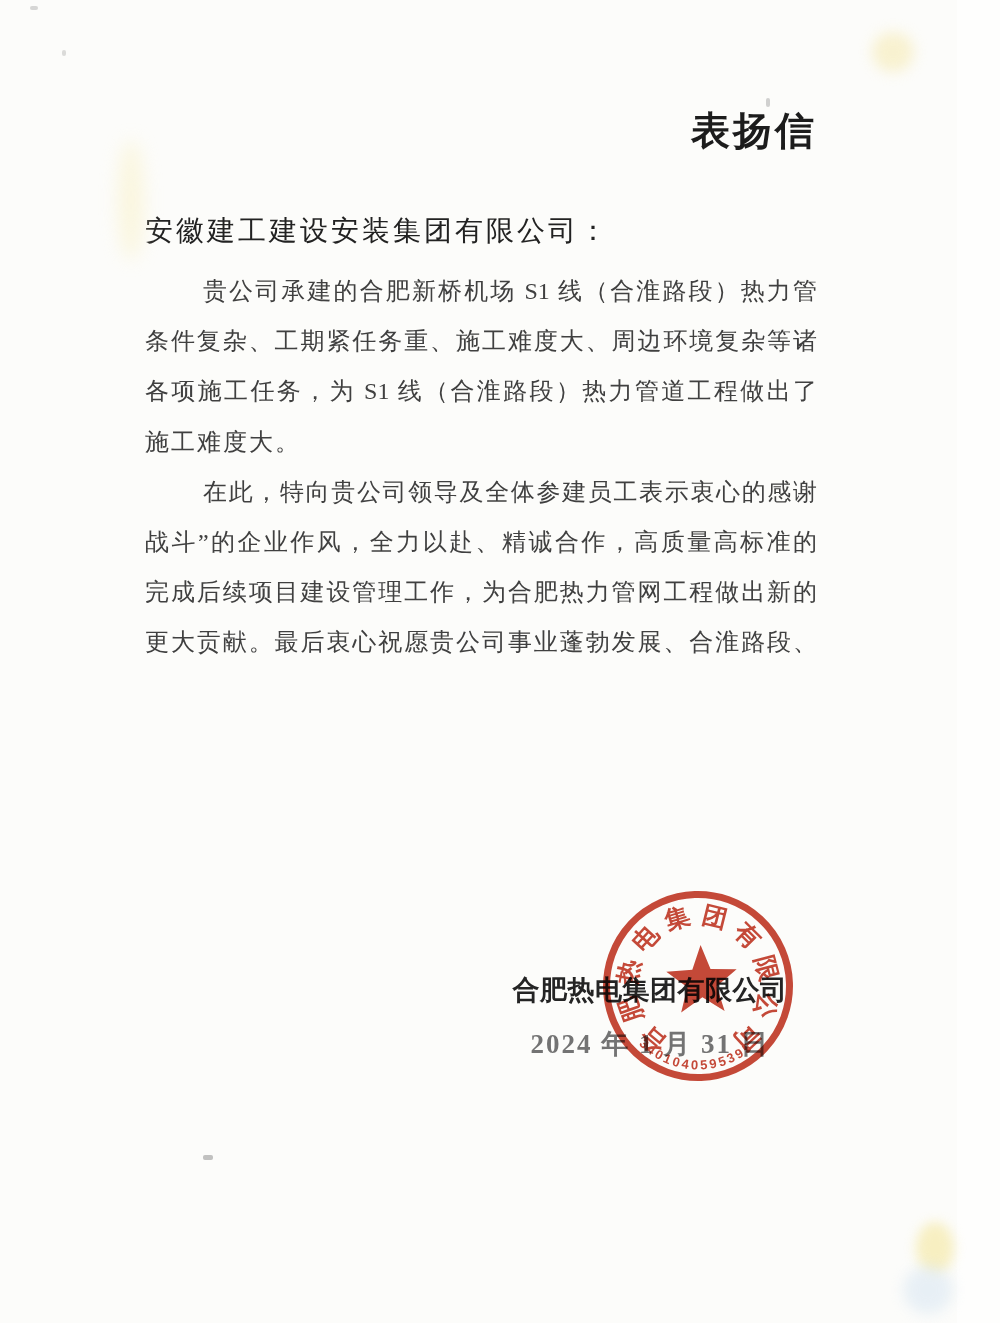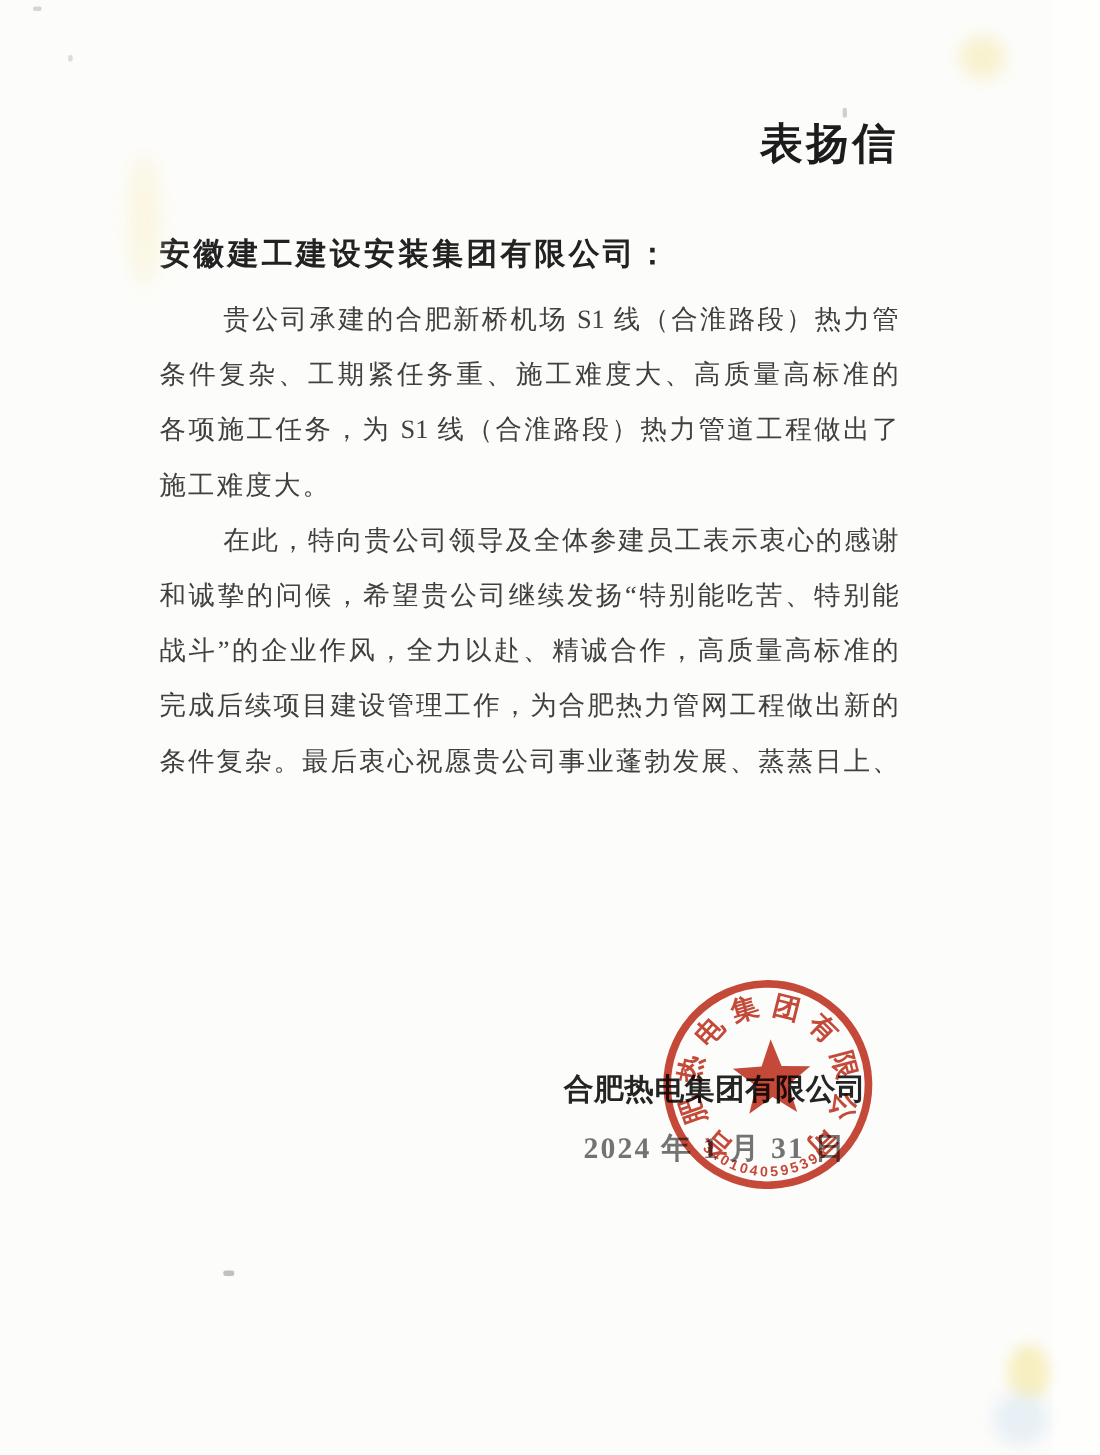--- a/index.html
+++ b/index.html
@@ -18,21 +18,21 @@
   }
   .page-title {
     position: absolute; left: 145px; top: 104px; width: 672px;
     text-align: right;
     font-size: 39px; font-weight: 700; letter-spacing: 3px;
     color: #1c1c1c;
     font-family: "Liberation Sans", "DejaVu Sans", sans-serif;
   }
   .salutation {
     position: absolute; left: 145px; top: 212px; width: 700px;
-    font-size: 28px; letter-spacing: 3px; font-weight: 700;
+    font-size: 28px; letter-spacing: 3px; font-weight: 400;
     color: #222;
   }
   .letter-body {
     position: absolute; left: 145px; top: 266px; width: 672px;
   }
   .body-line {
     height: 50.2px; line-height: 50.2px;
     font-size: 24px;
     color: #404040;
     text-align: justify;
@@ -90,28 +90,27 @@
 <body>
 
 <div class="scan-strip-right"></div>
 
 <div class="page-title">表扬信</div>
 
 <div class="salutation">安徽建工建设安装集团有限公司：</div>
 
 <div class="letter-body">
   <div class="body-line indent">贵公司承建的合肥新桥机场 S1 线（合淮路段）热力管</div>
-  <div class="body-line">条件复杂、工期紧任务重、施工难度大、高质量高标准的</div>
+  <div class="body-line">条件复杂、工期紧任务重、施工难度大、周边环境复杂等诸</div>
   <div class="body-line">各项施工任务，为 S1 线（合淮路段）热力管道工程做出了</div>
   <div class="body-line short">施工难度大。</div>
   <div class="body-line indent">在此，特向贵公司领导及全体参建员工表示衷心的感谢</div>
-  <div class="body-line">和诚挚的问候，希望贵公司继续发扬“特别能吃苦、特别能</div>
   <div class="body-line">战斗”的企业作风，全力以赴、精诚合作，高质量高标准的</div>
   <div class="body-line">完成后续项目建设管理工作，为合肥热力管网工程做出新的</div>
-  <div class="body-line">条件复杂。最后衷心祝愿贵公司事业蓬勃发展、蒸蒸日上、</div>
+  <div class="body-line">更大贡献。最后衷心祝愿贵公司事业蓬勃发展、合淮路段、</div>
 </div>
 
 <div class="signature-line">合肥热电集团有限公司</div>
 <div class="date-line">2024 年 1 月 31 日</div>
 
 <div class="seal" style="--seal-color: #c23a28;">
   <svg viewBox="0 0 220 220" id="seal-svg">
     <circle class="seal-ring" cx="110" cy="110" r="91.5"></circle>
     <polygon class="seal-star" transform="translate(114,106)" points="0,-37 9.11,-12.54 35.19,-11.43 14.74,4.79 21.75,29.93 0,15.5 -21.75,29.93 -14.74,4.79 -35.19,-11.43 -9.11,-12.54">
     </polygon>

